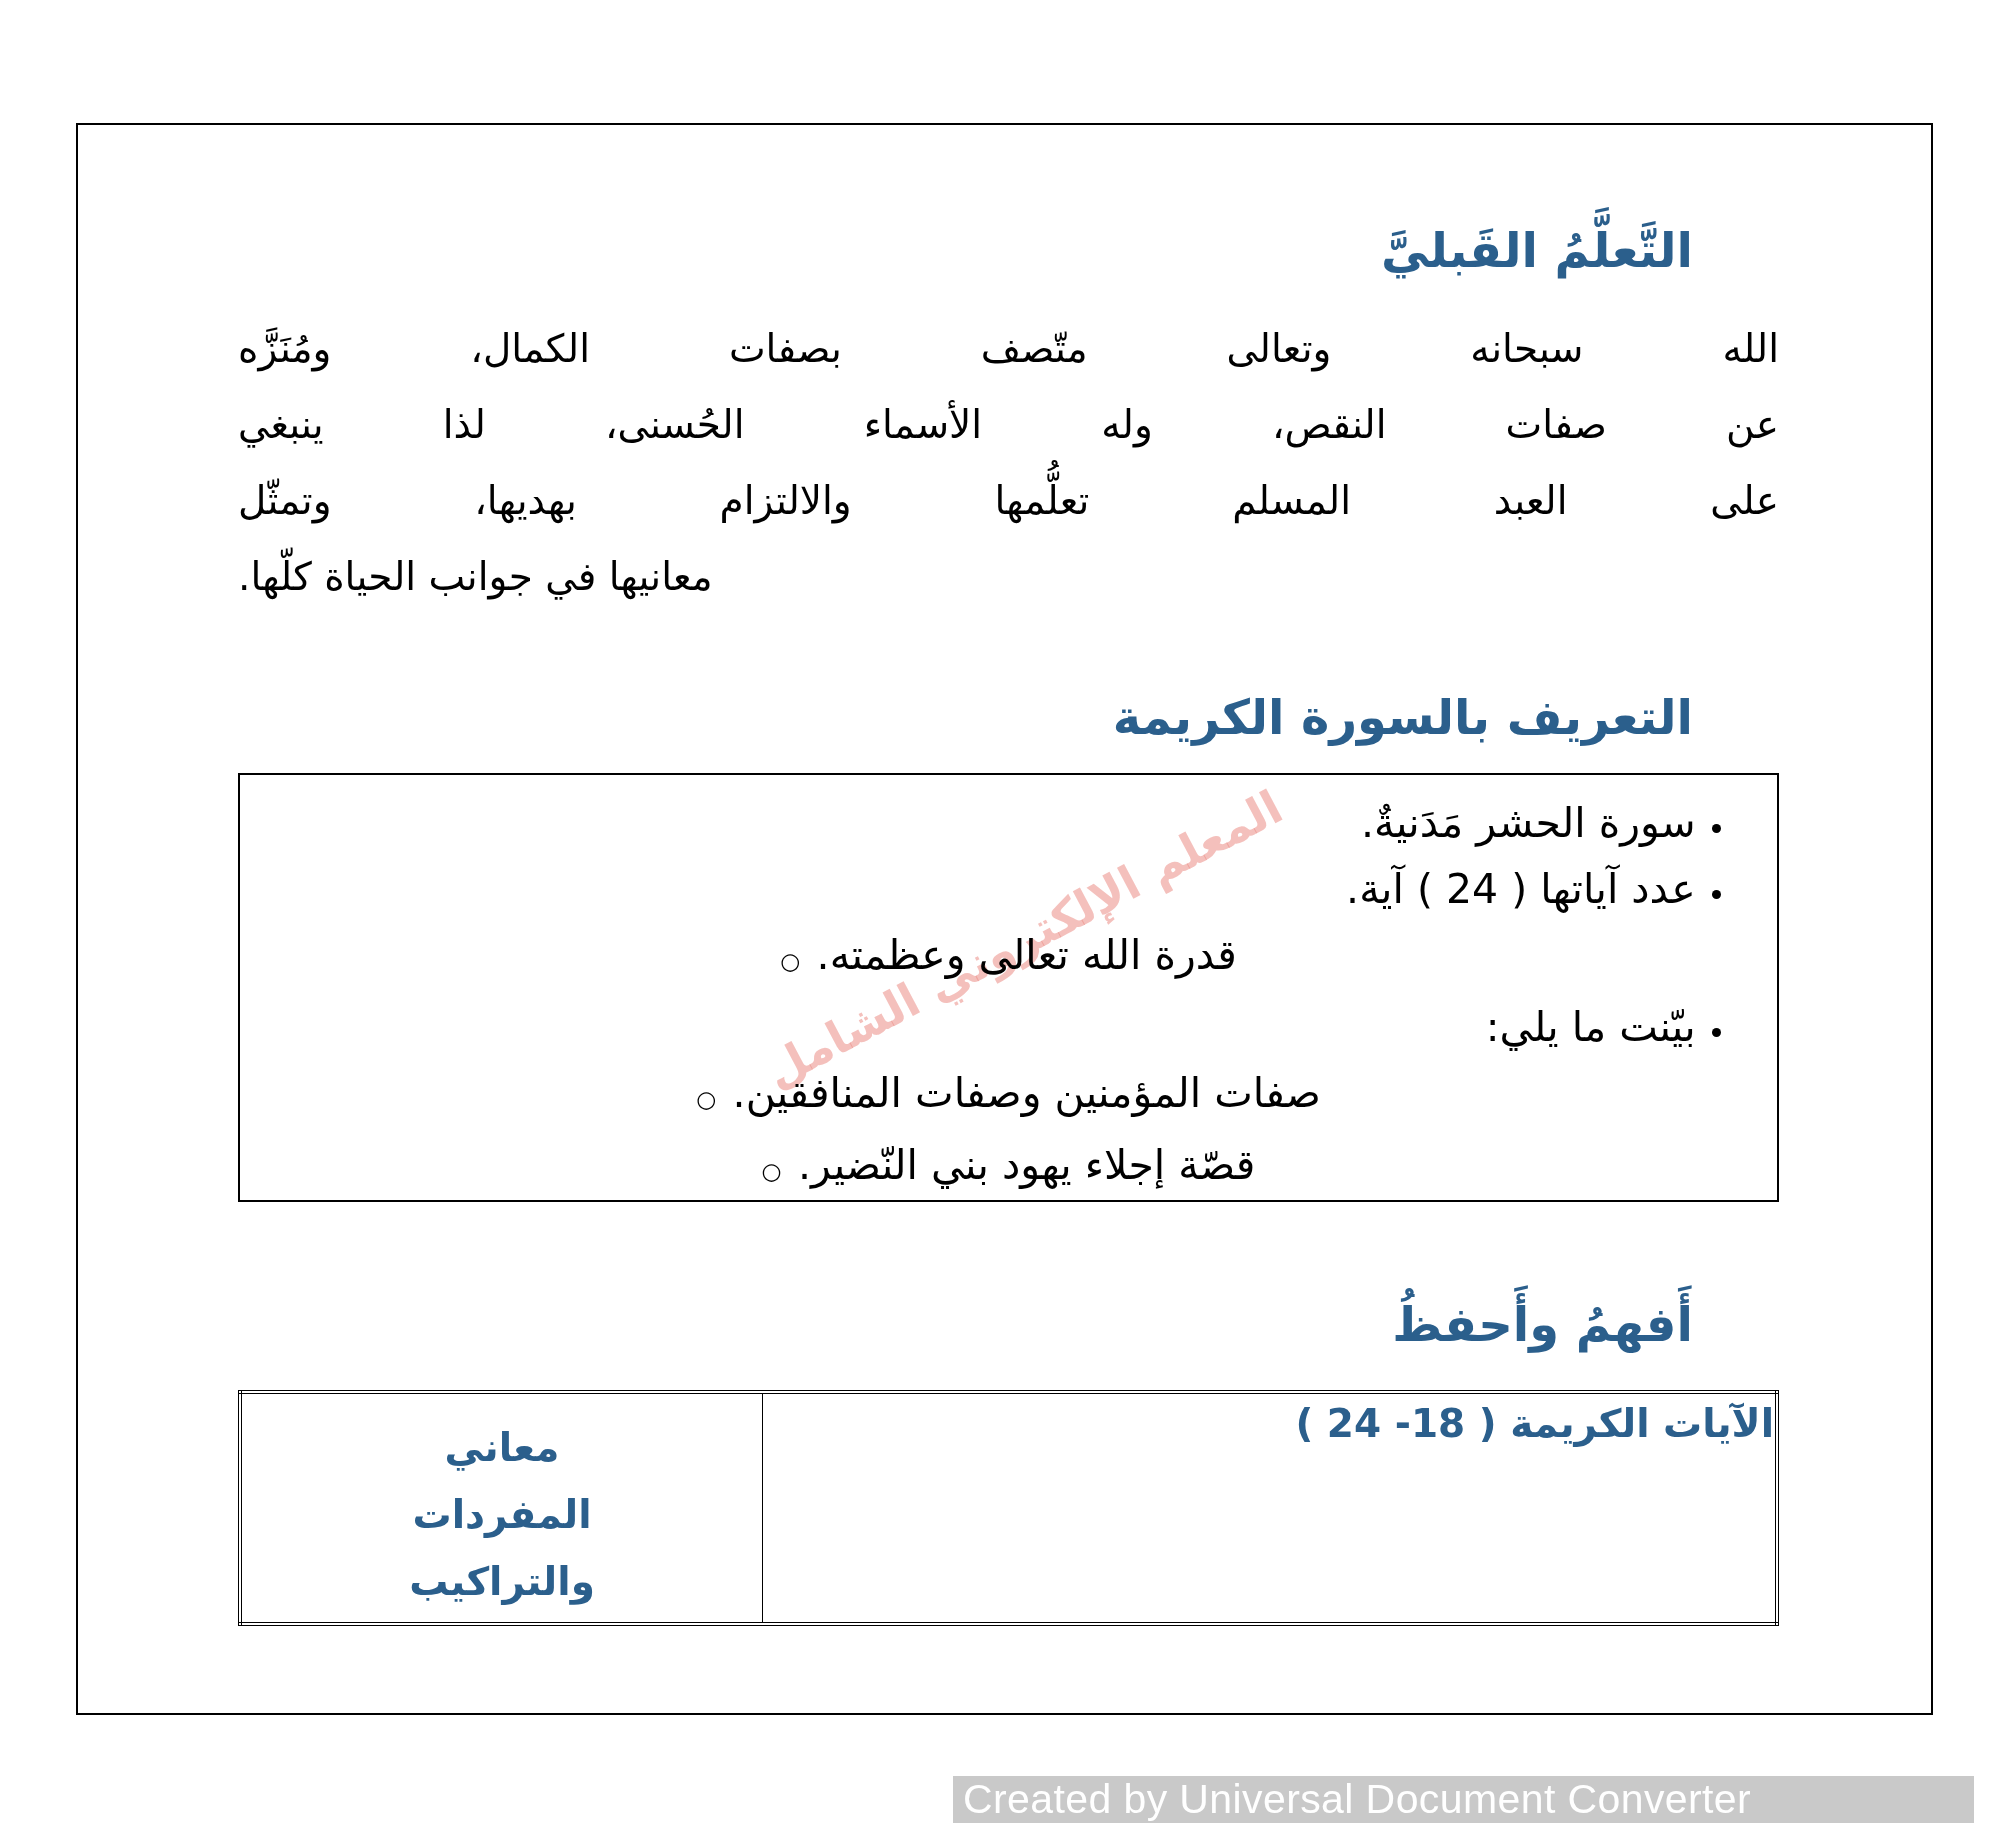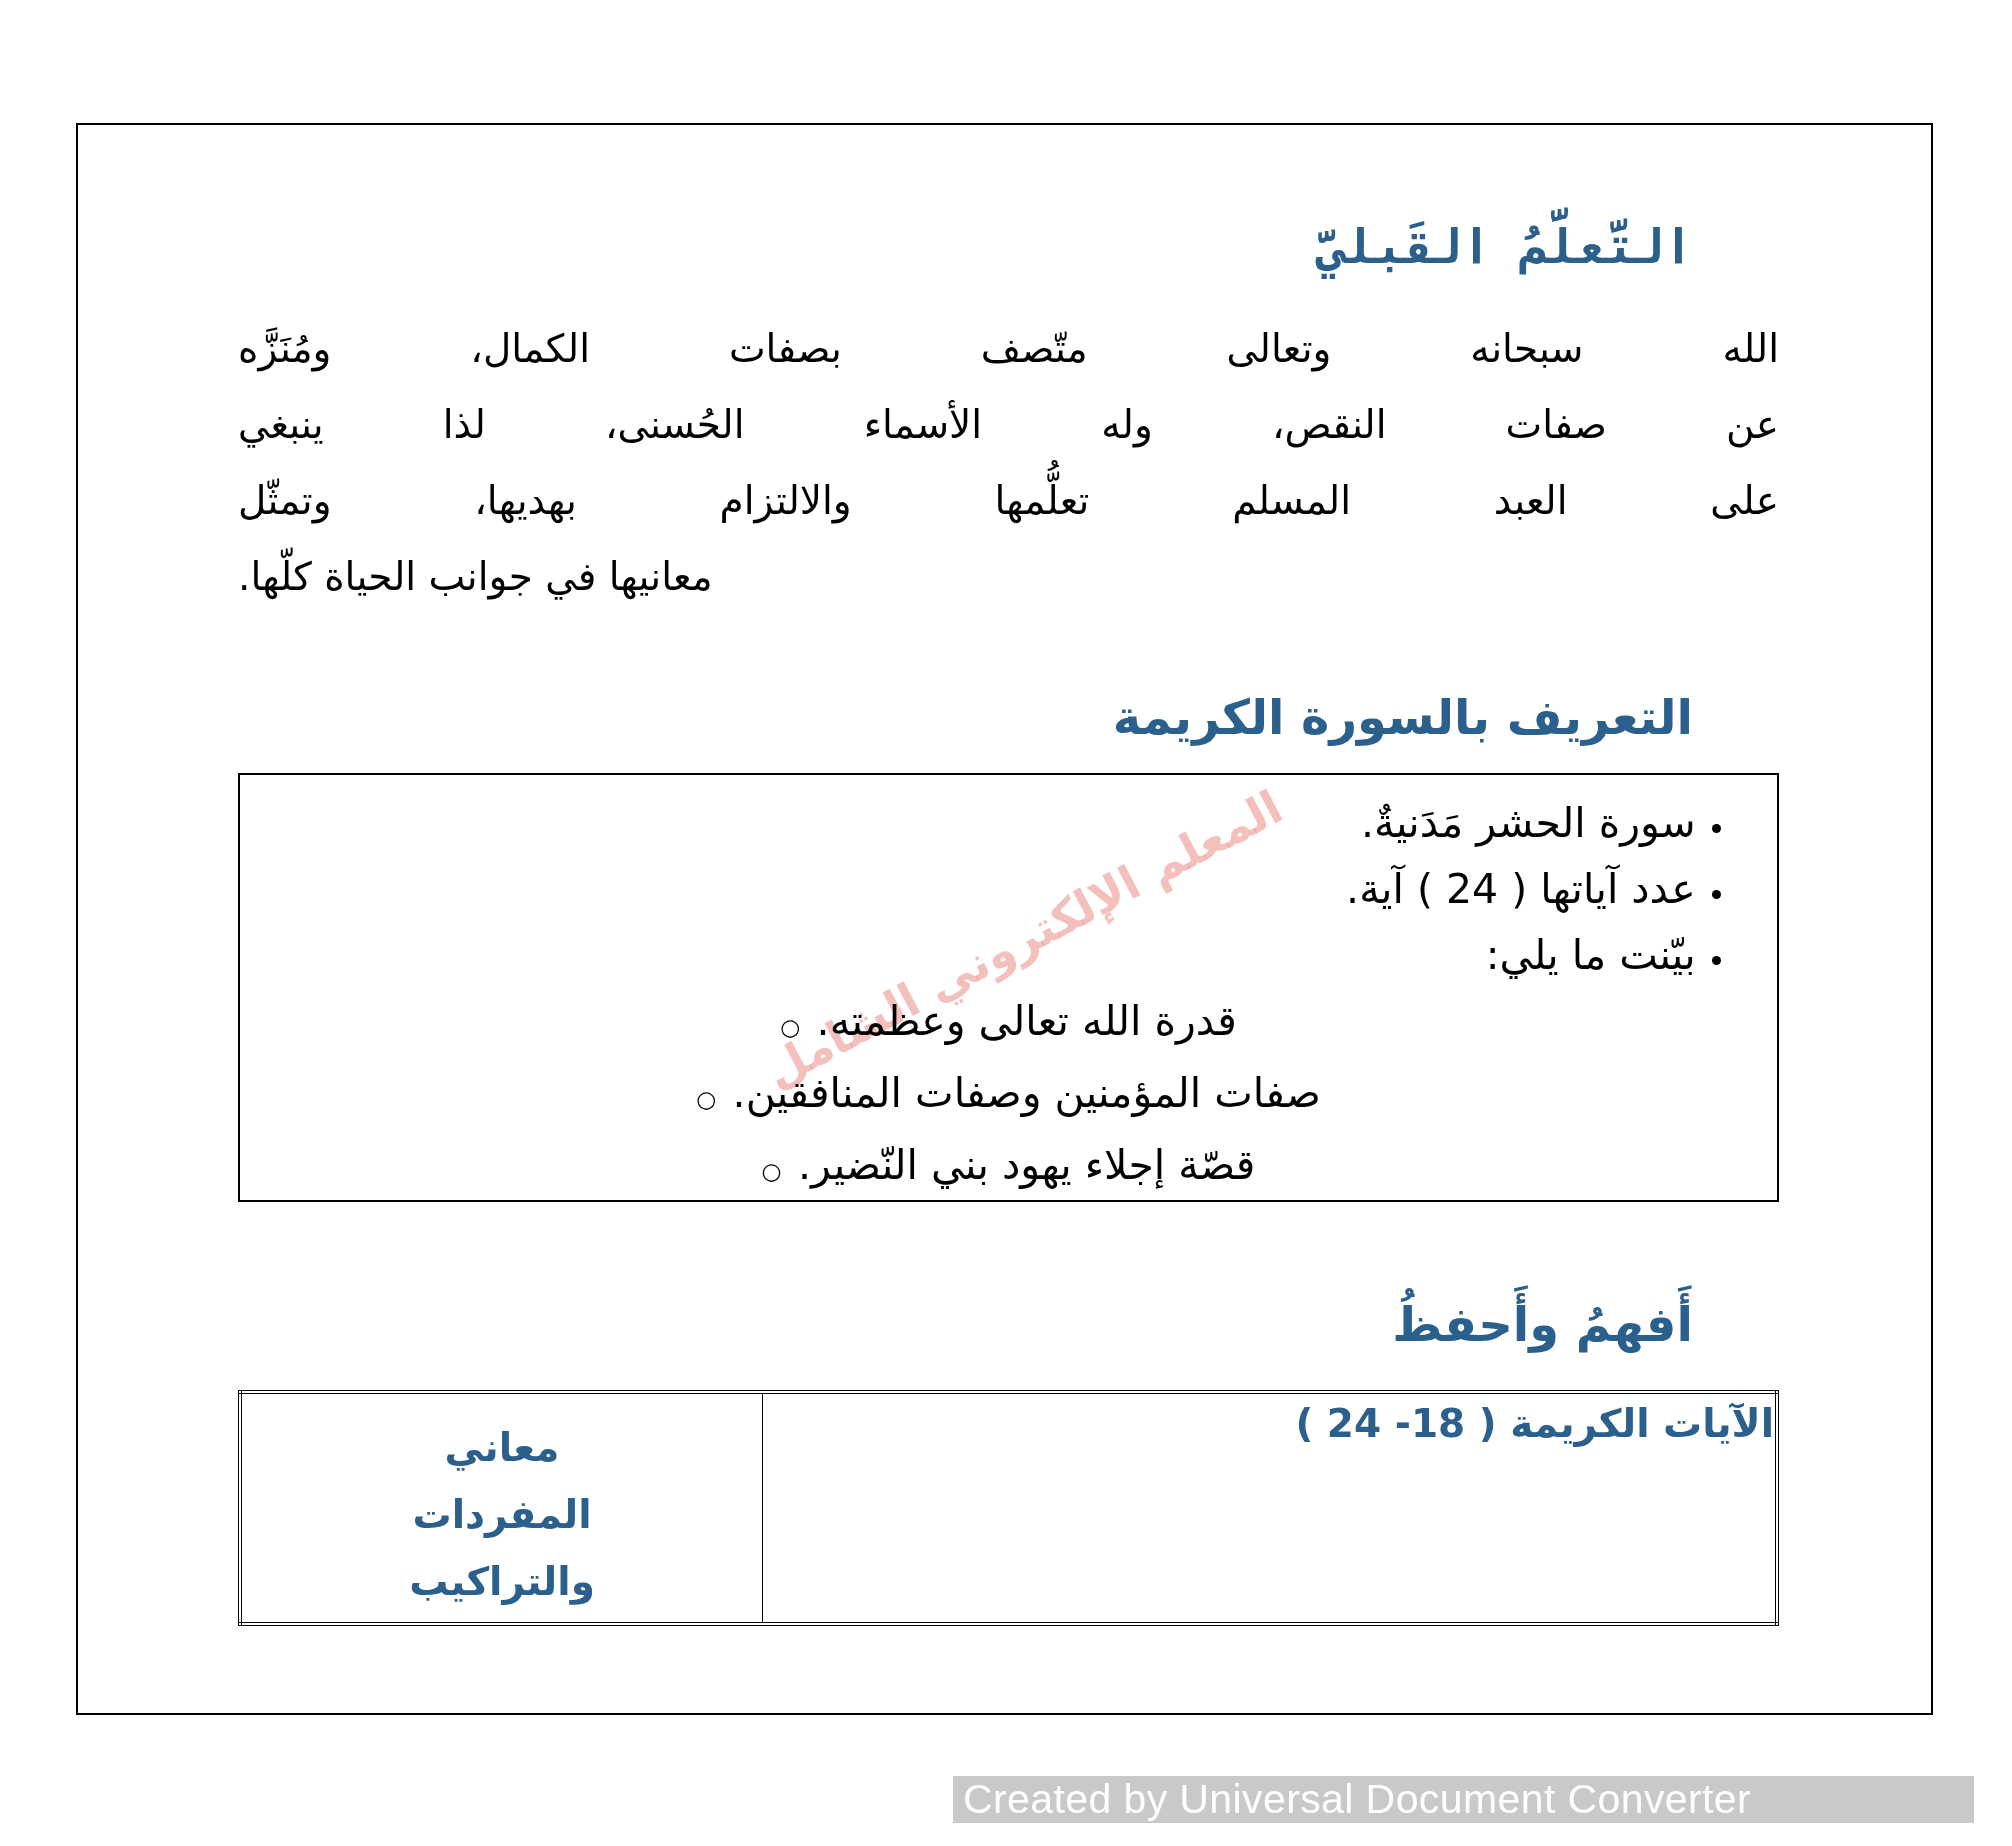--- a/index.html
+++ b/index.html
@@ -7,21 +7,21 @@
        font-family:"DejaVu Sans",sans-serif;}
 
   .page{position:absolute;left:76px;top:123px;width:1857px;height:1592px;
         box-sizing:border-box;border:2.5px solid #000;background:#fff;
         direction:rtl;padding:82px 152px 0 160px;}
 
   .content{position:relative;z-index:2;}
 
   .h-blue{color:#2b5f8c;font-weight:bold;font-size:48px;text-align:right;}
 
-  .h1{line-height:86px;margin:0 86px 0 0;font-family:Liberation Mono, monospace;}
+  .h1{line-height:86px;margin:0 86px 0 0;}
   .h2{line-height:92px;margin:56px 86px 0 0;}
   .h3{line-height:90px;margin:77px 86px 0 0;}
 
   .para{margin-top:18px;color:#000;font-size:39px;}
   .para .pline{line-height:76px;text-align:justify;text-align-last:justify;}
   .para .pline.last{text-align:right;text-align-last:left;}
 
   .surah-box{margin-top:10px;box-sizing:border-box;height:429px;
              border:2.5px solid #000;padding:15px 0;background:transparent;}
   .surah-box .item{line-height:66px;font-size:41px;color:#000;}
@@ -67,22 +67,22 @@
         <div class="pline">عن صفات النقص، وله الأسماء الحُسنى، لذا ينبغي</div>
         <div class="pline">على العبد المسلم تعلُّمها والالتزام بهديها، وتمثّل</div>
         <div class="pline last">معانيها في جوانب الحياة كلّها.</div>
       </div>
 
     <div class="h-blue h2">التعريف بالسورة الكريمة</div>
 
     <div class="surah-box" id="surah-box">
         <div class="item l1"><span class="dot"></span>سورة الحشر مَدَنيةٌ.</div>
         <div class="item l1"><span class="dot"></span>عدد آياتها ( 24 ) آية.</div>
+        <div class="item l2">قدرة الله تعالى وعظمته.<span class="circ">○</span></div>
         <div class="item l1"><span class="dot"></span>بيّنت ما يلي:</div>
-        <div class="item l2">قدرة الله تعالى وعظمته.<span class="circ">○</span></div>
         <div class="item l2">صفات المؤمنين وصفات المنافقين.<span class="circ">○</span></div>
         <div class="item l2">قصّة إجلاء يهود بني النّضير.<span class="circ">○</span></div>
       </div>
 
     <div class="h-blue h3">أَفهمُ وأَحفظُ</div>
 
     <table class="memo">
       <tbody>
           <tr>
         <td class="ayat-cell">الآيات الكريمة ( 18- 24 )</td>

